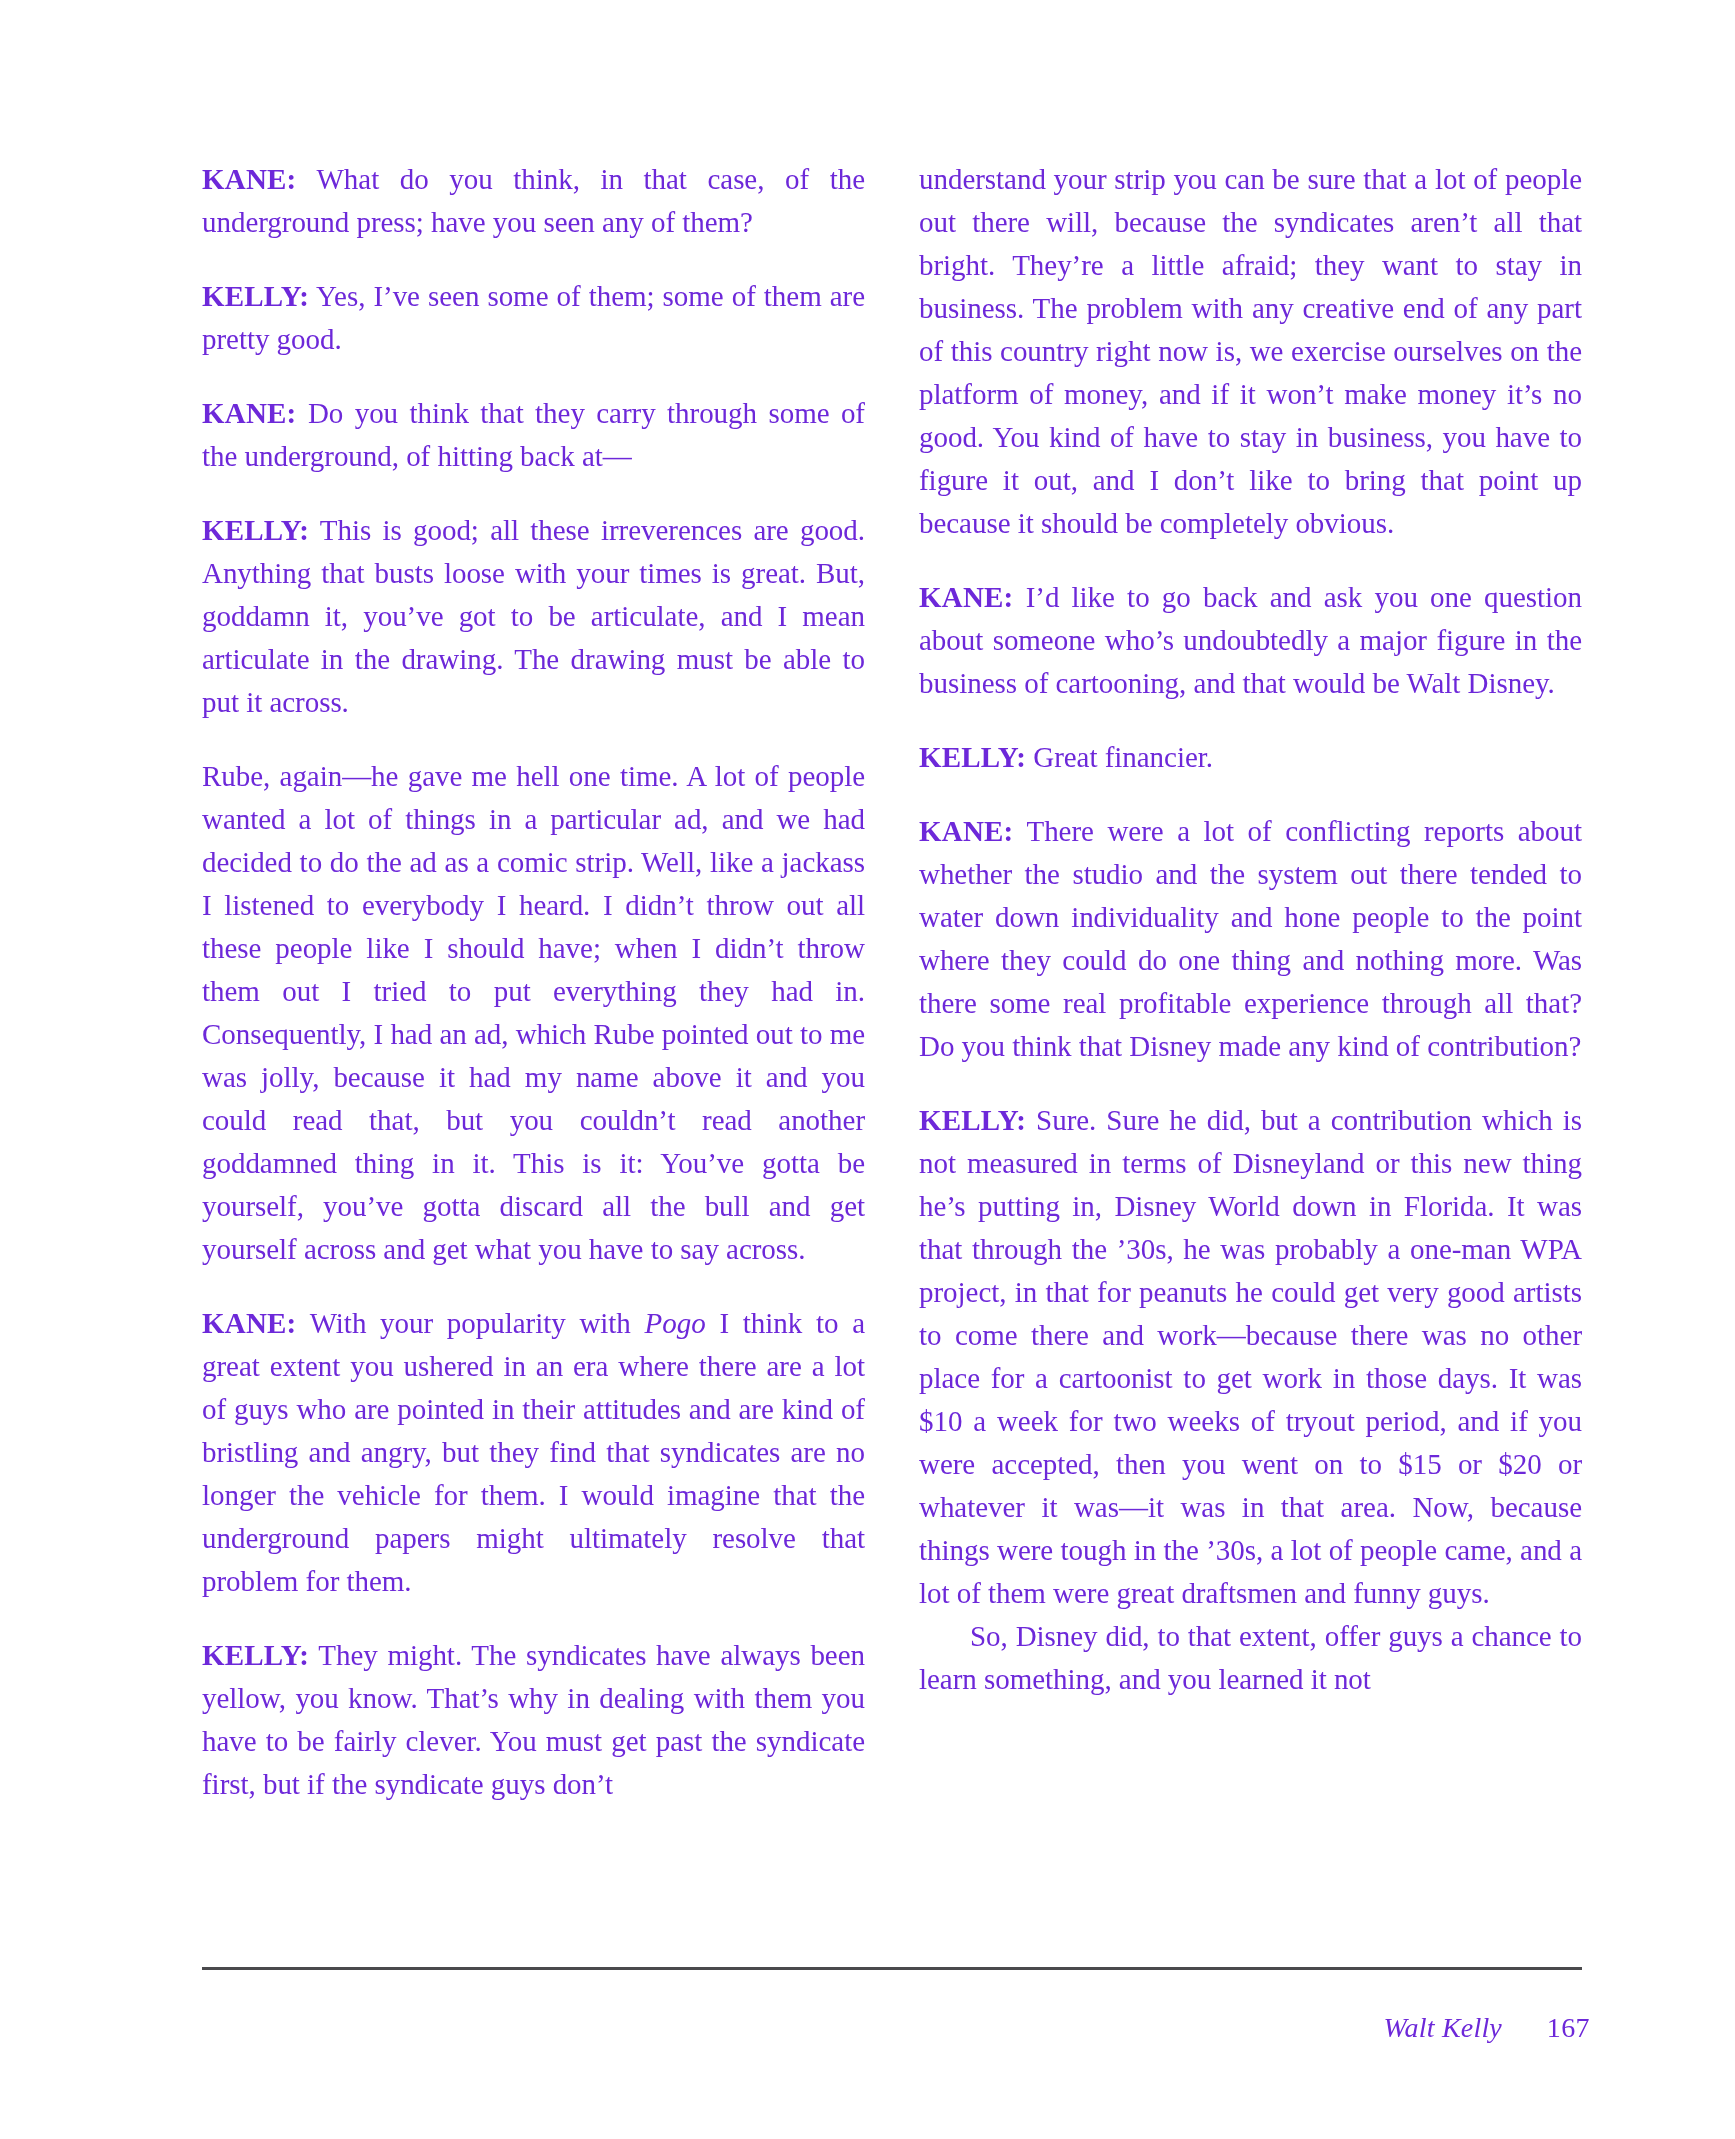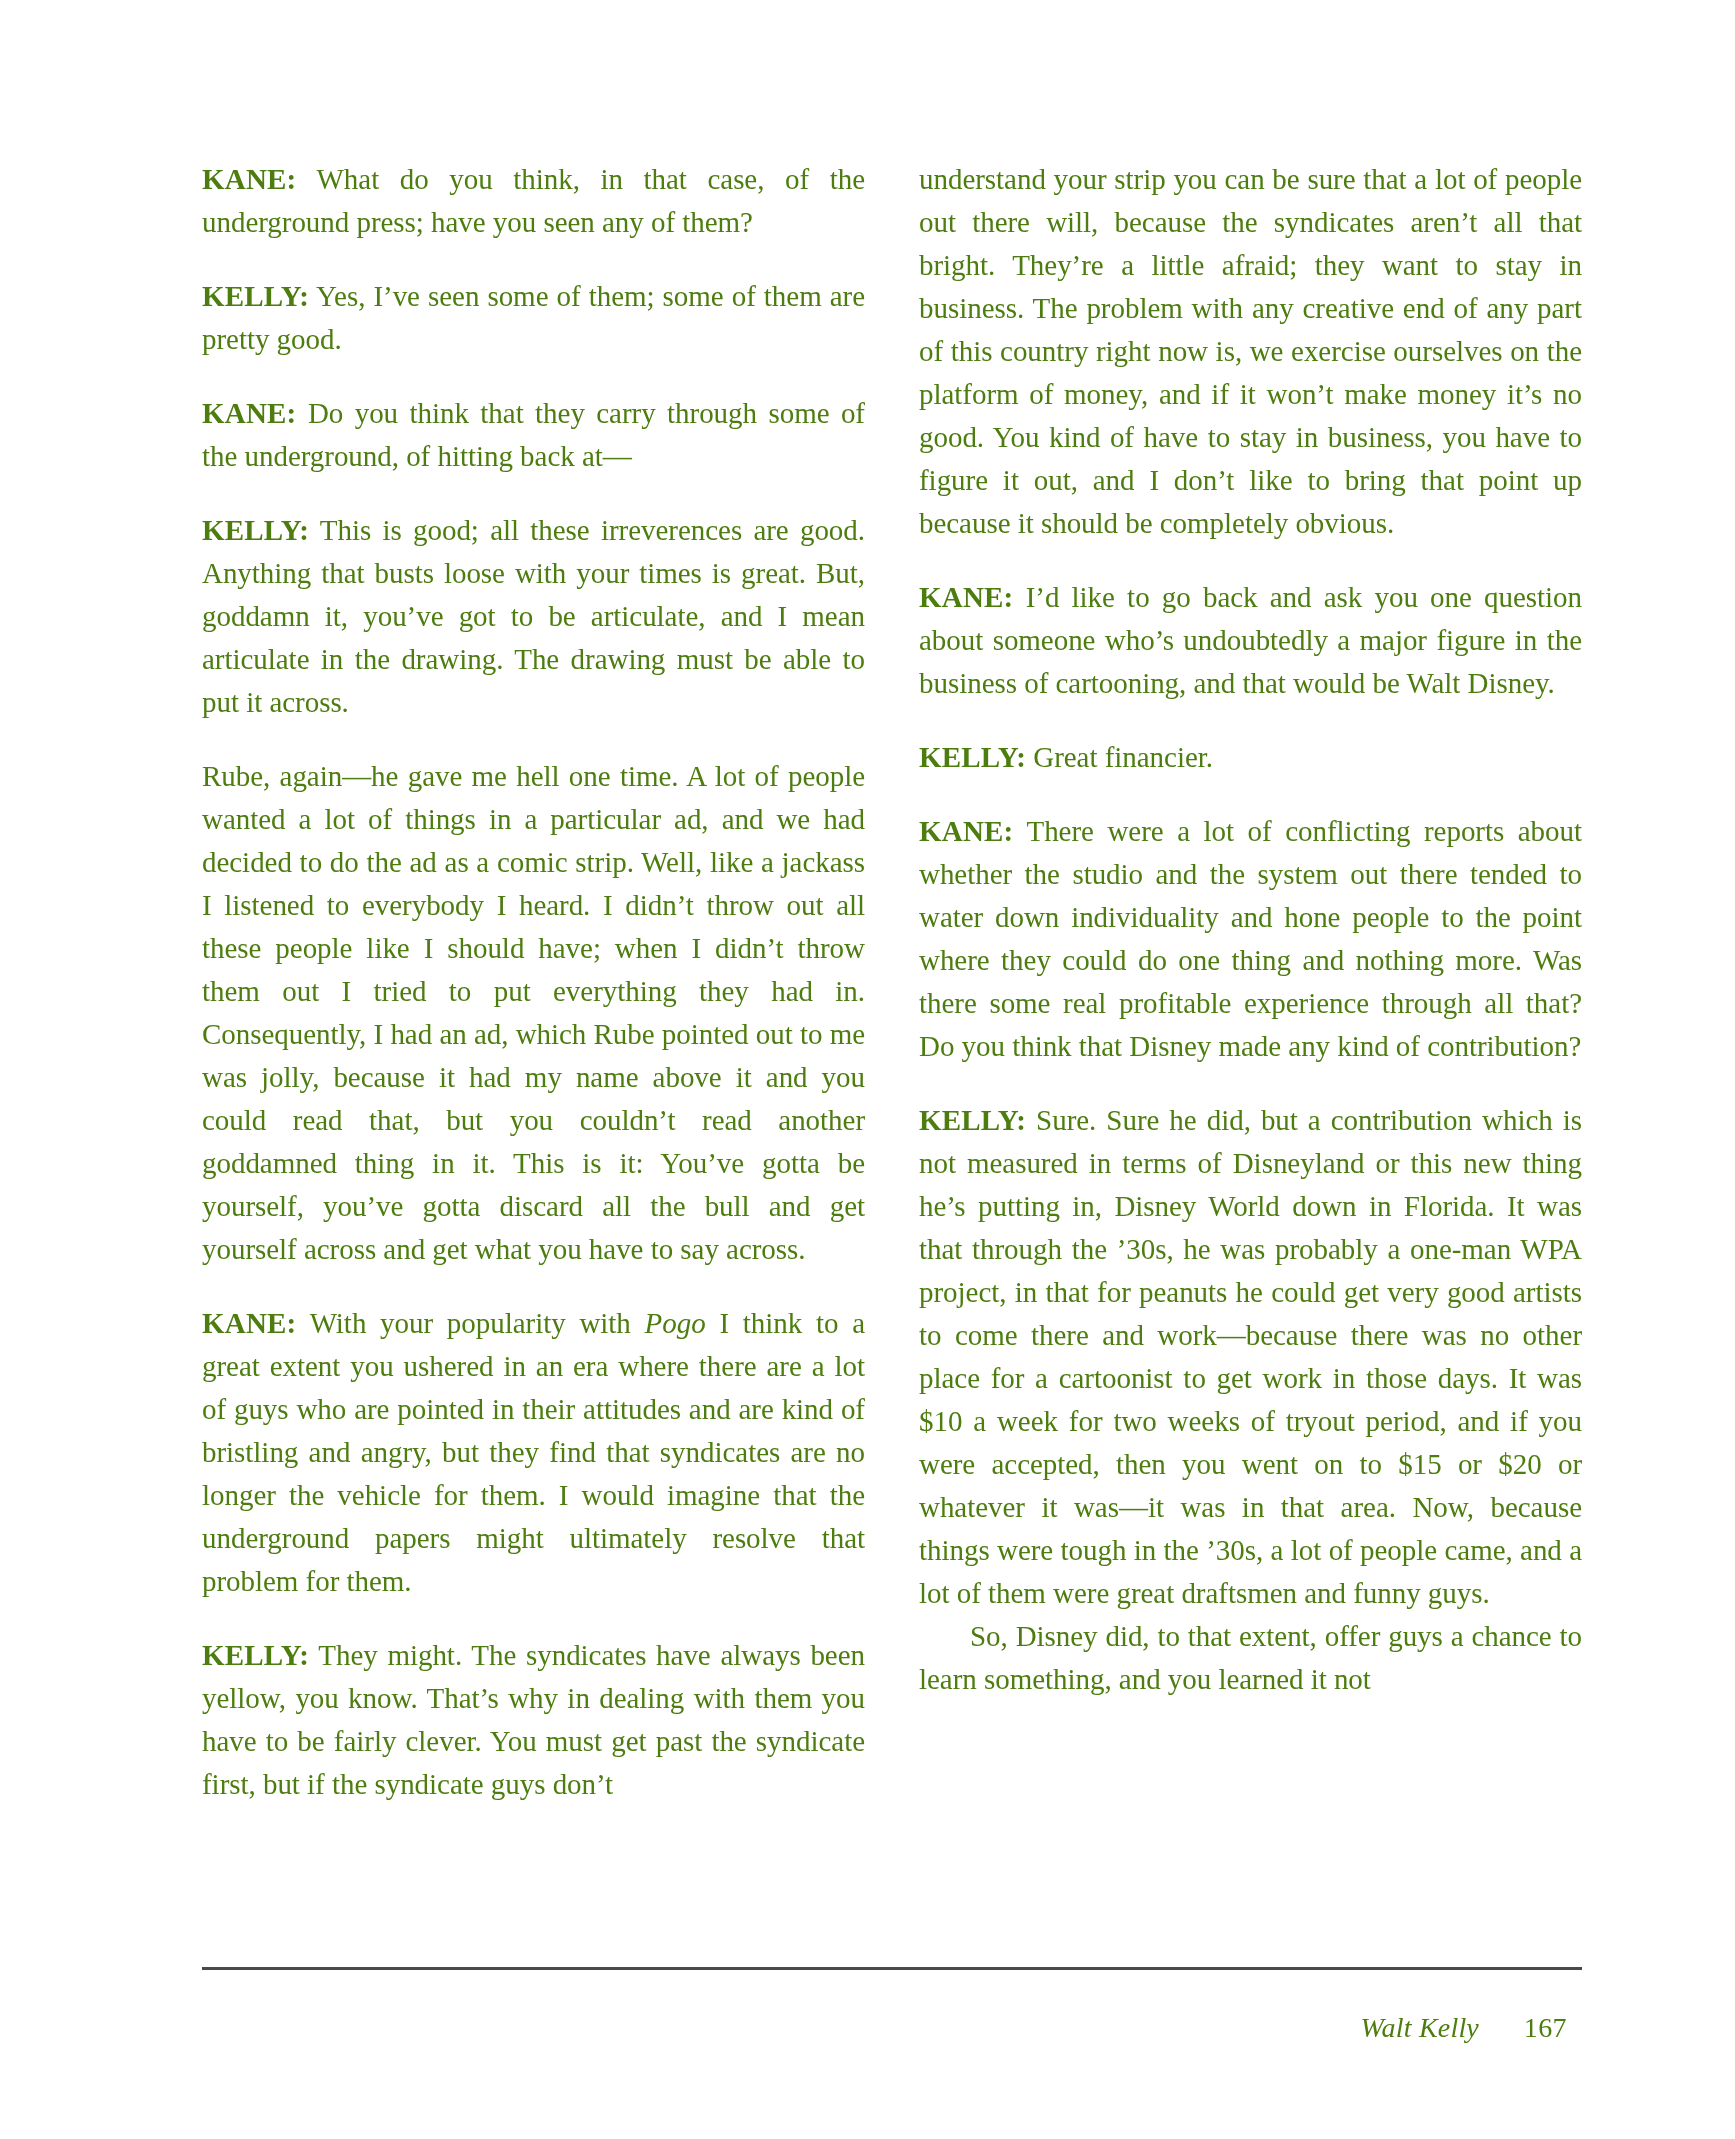--- a/index.html
+++ b/index.html
@@ -9,21 +9,21 @@
     background: #ffffff;
   }
 
   .page {
     position: relative;
     width: 1735px;
     height: 2140px;
     background: #ffffff;
     box-sizing: border-box;
     font-family: "Liberation Serif", "DejaVu Serif", serif;
-    color: #4d7c0f;
+    color: #6d28d9;
     overflow: hidden;
   }
 
   
   .text-body {
     position: absolute;
     left: 202px;
     top: 158px;
     width: 1380px;
     height: 1781px;
@@ -80,21 +80,21 @@
     position: absolute;
     left: 202px;
     top: 1967px;
     width: 1380px;
     height: 3.1px;
     background: #4a4a4d;
   }
 
   .footer {
     position: absolute;
-    left: 187px;
+    left: 210px;
     top: 1996px;
     width: 1380px;
     height: 46px;
     display: flex;
     flex-direction: row;
     justify-content: flex-end;
     align-items: baseline;
     font-size: 28px;
   }
 

